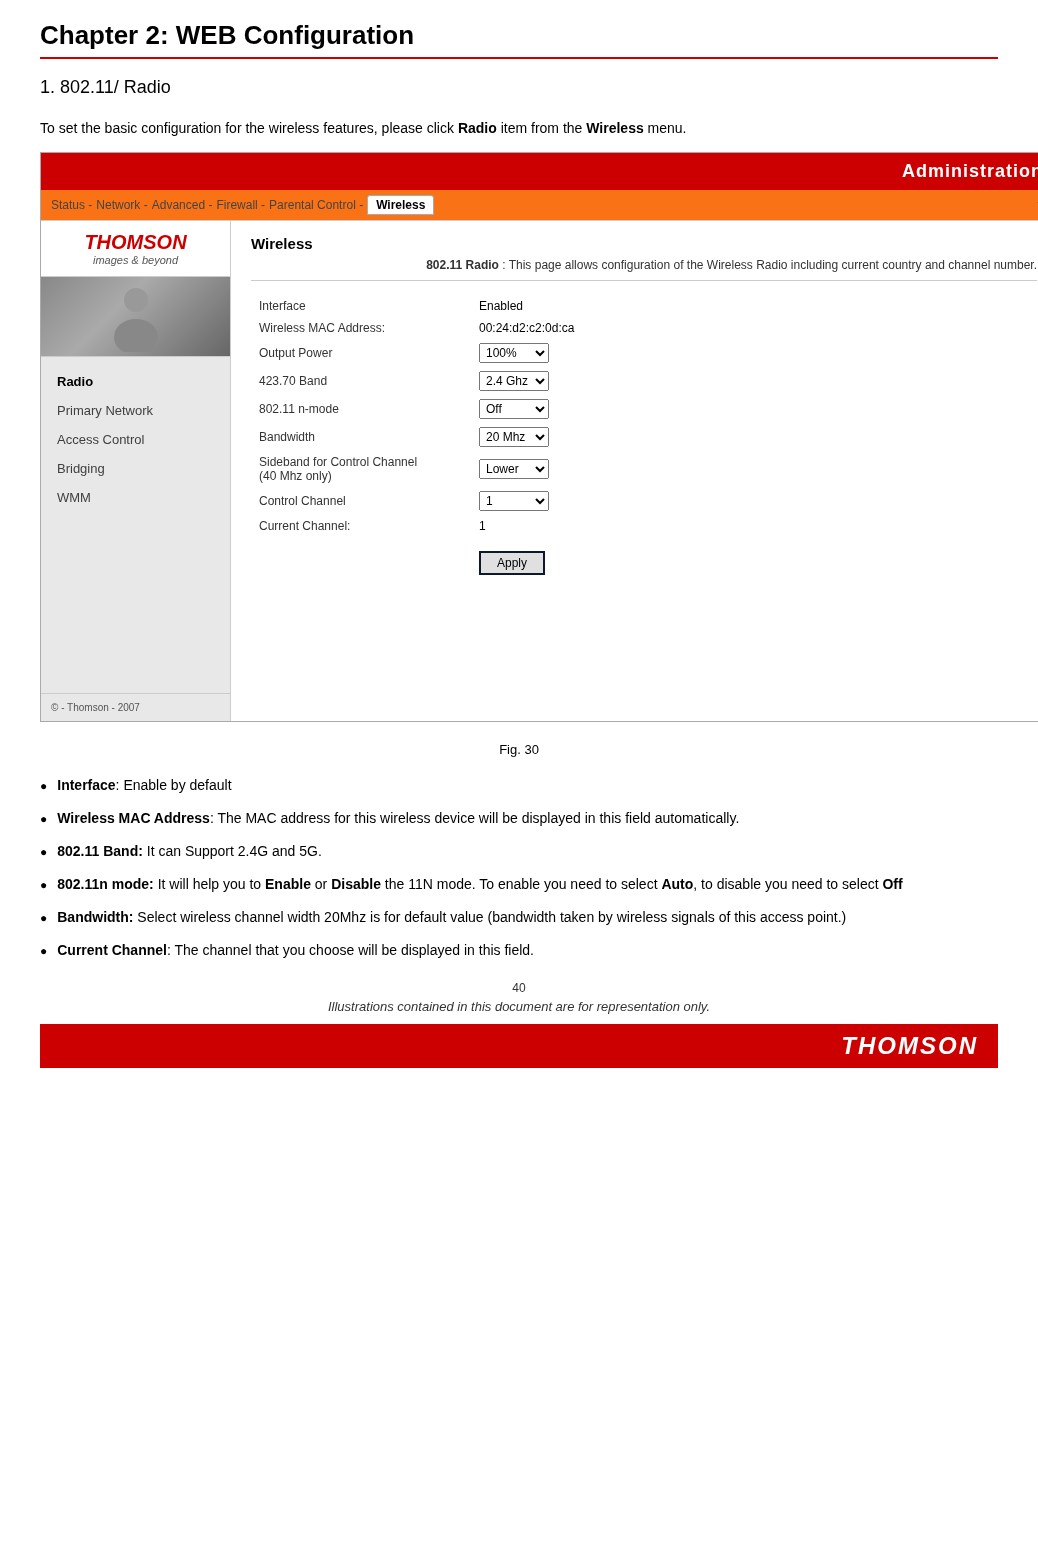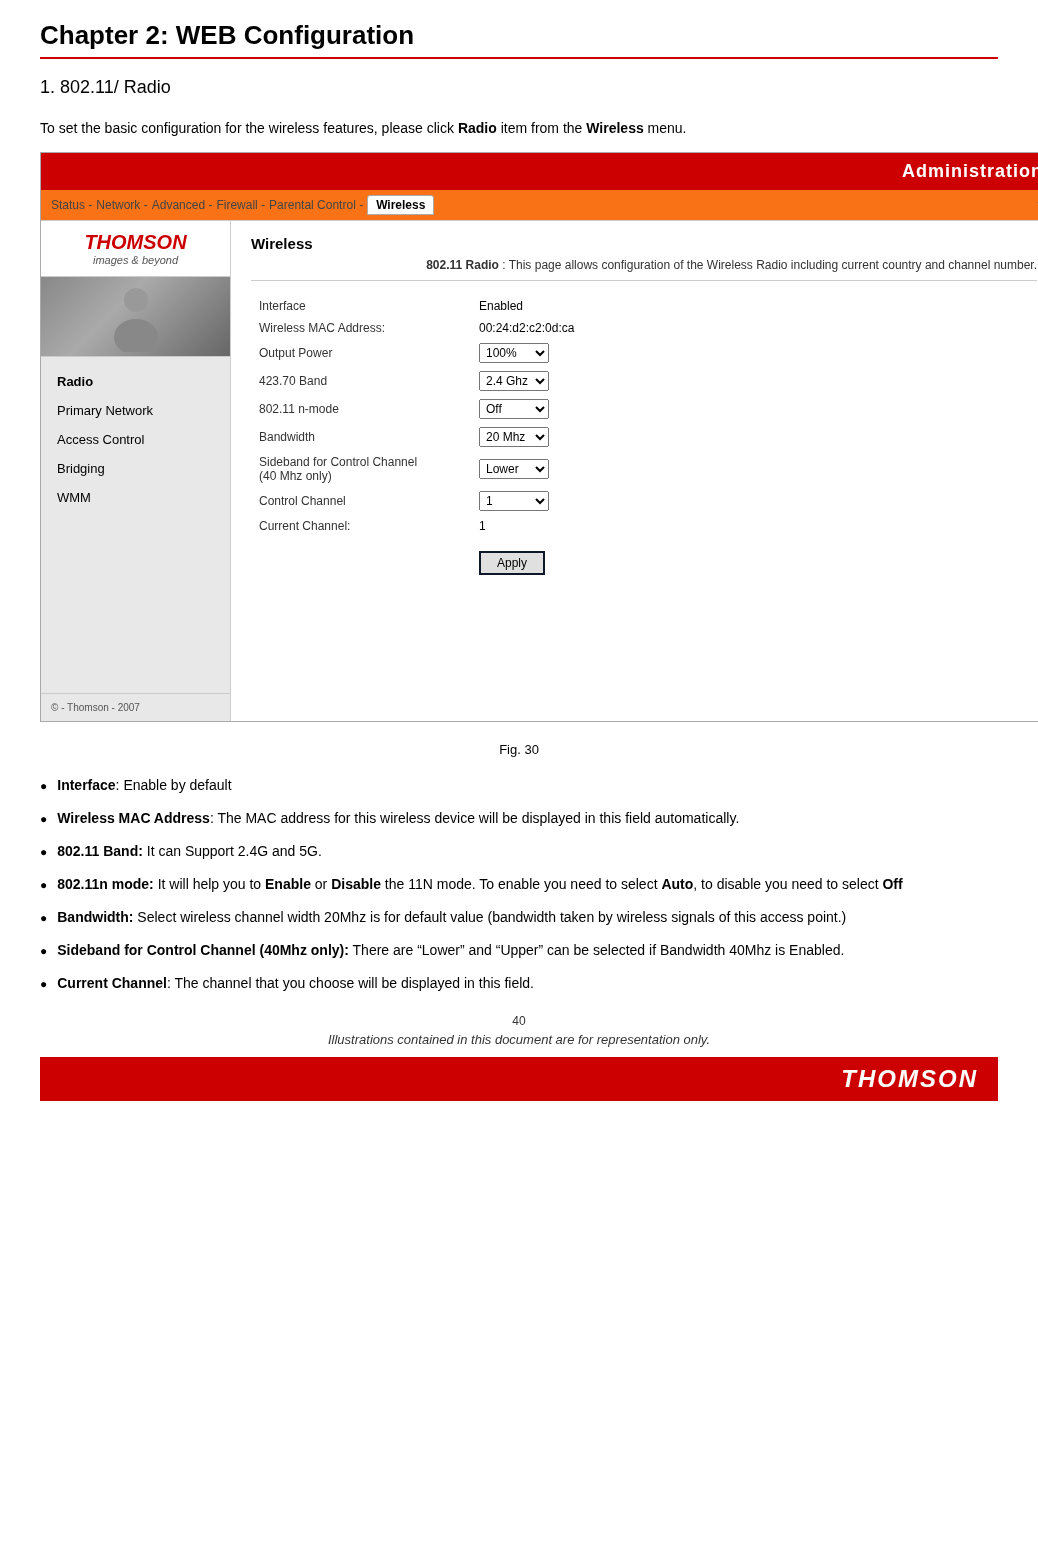--- a/index.html
+++ b/index.html
@@ -130,21 +130,21 @@
 
     .sidebar-menu {
       padding: 10px 0;
       flex: 1;
     }
 
     .sidebar-item {
       padding: 7px 16px;
       font-size: 13px;
       cursor: pointer;
-      color: #000000;
+      color: #404040;
     }
 
     .sidebar-item.active {
       font-weight: bold;
       color: #000;
     }
 
     .sidebar-footer {
       padding: 8px 10px;
       font-size: 10px;
@@ -436,26 +436,20 @@
       </span>
     </li>
 
     <li>
       <span></span>
       <span>
         <strong>Bandwidth:</strong> Select wireless channel width 20Mhz is for default value (bandwidth taken by wireless signals of this access point.)
       </span>
     </li>
 
-    <li>
-      <span></span>
-      <span>
-        <strong>Sideband for Control Channel (40Mhz only):</strong> There are “Lower” and “Upper” can be selected if Bandwidth 40Mhz is Enabled.
-      </span>
-    </li>
 
 
     <li>
       <span></span>
       <span>
         <strong>Current Channel</strong>: The channel that you choose will be displayed in this field.
       </span>
     </li>
 
   </ul>

